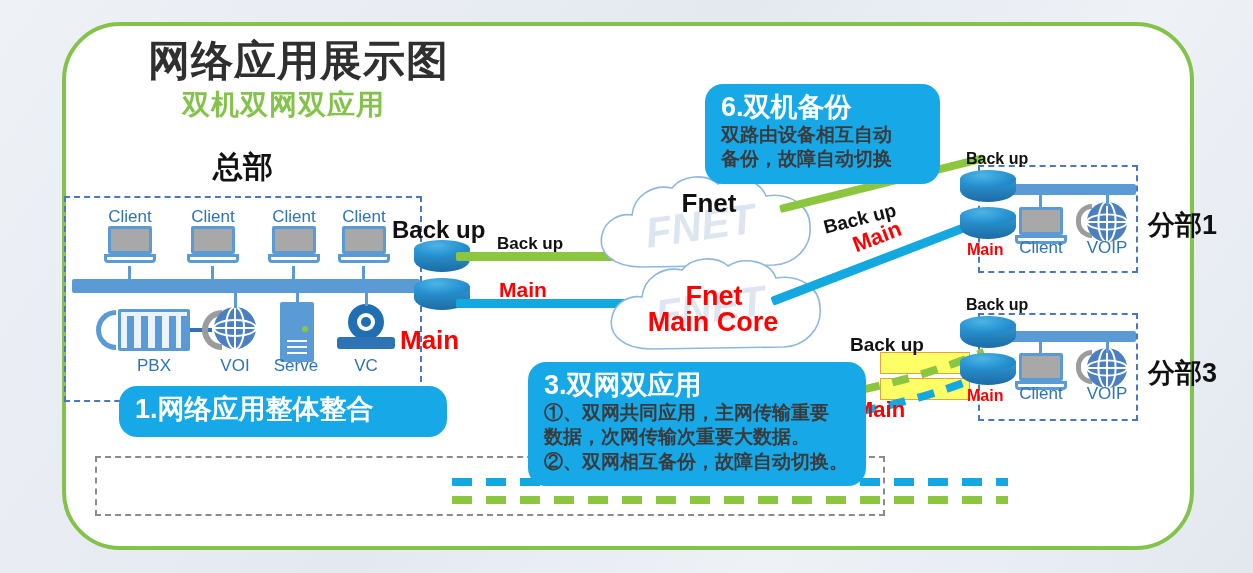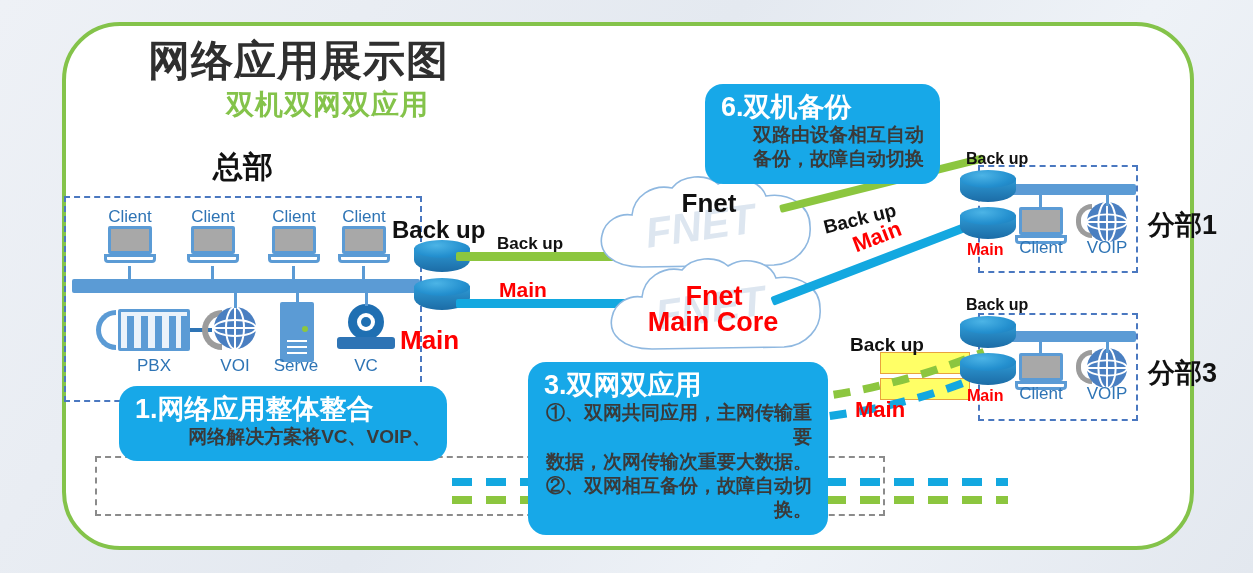--- a/index.html
+++ b/index.html
@@ -20,21 +20,21 @@
 
   .abs { position:absolute; }
 
   
   .title-main {
     left:148px; top:33px; font-size:42px; font-weight:bold; color:#2f2f2f;
     letter-spacing:1px; white-space:nowrap;
   }
   .title-sub {
     left:182px; top:86px; font-size:28px; font-weight:bold; color:#84c34a;
-    letter-spacing:1px; white-space:nowrap;margin-left:44px;
+    letter-spacing:1px; white-space:nowrap;
   }
   .hq-title {
     left:213px; top:147px; font-size:30px; font-weight:bold; color:#111;
     white-space:nowrap;
   }
   .branch-label {
     font-size:27px; font-weight:bold; color:#111; white-space:nowrap;
   }
 
   
@@ -100,21 +100,21 @@
 
   
   .cloud-text { position:absolute; text-align:center; font-weight:bold; line-height:1.0; white-space:nowrap; }
 
   
   .callout {
     position:absolute; background:#17a8e8; border-radius:18px; color:#fff;
     padding:8px 16px 12px 16px;
   }
   .callout .head { font-size:27px; font-weight:bold; color:#fff; line-height:1.15; white-space:nowrap; }
-  .callout .body { font-size:19px; font-weight:bold; color:#3a3a3a; line-height:1.28;text-align:right; }
+  .callout .body { font-size:19px; font-weight:bold; color:#3a3a3a; line-height:1.28; }
 
   
   .hilite { position:absolute; background:#ffff66; border:1px solid #e8a33d; }
 </style>
 </head>
 <body>
 
 <div id="stage">
 
   <div class="frame"></div>
@@ -338,29 +338,28 @@
   <div class="abs branch-label" style="left:1148px; top:355px;">分部3</div>
 
   <div class="abs dashbox-gray" style="left:95px; top:456px; width:790px; height:60px;"></div>
   <svg class="abs" style="left:452px; top:470px;" width="560" height="40" viewBox="0 0 560 40">
     <line x1="0" y1="12" x2="556" y2="12" stroke="#13a8e0" stroke-width="8" stroke-dasharray="20 14"></line>
     <line x1="0" y1="30" x2="556" y2="30" stroke="#8cc63f" stroke-width="8" stroke-dasharray="20 14"></line>
   </svg>
 
   <div class="callout" style="left:119px; top:386px; width:328px;">
     <div class="head">1.网络应用整体整合</div>
-    <div class="body">网络解决方案将VC、VOIP、</div>
   </div>
 
   <div class="callout" style="left:705px; top:84px; width:235px;">
     <div class="head">6.双机备份</div>
     <div class="body">双路由设备相互自动</div>
     <div class="body">备份，故障自动切换</div>
   </div>
 
-  <div class="callout" style="left:528px; top:362px; width:300px;">
+  <div class="callout" style="left:528px; top:362px; width:338px;">
     <div class="head">3.双网双应用</div>
     <div class="body">①、双网共同应用，主网传输重要</div>
     <div class="body">数据，次网传输次重要大数据。</div>
     <div class="body">②、双网相互备份，故障自动切换。</div>
   </div>
 
 </div>
 
 </body></html>

